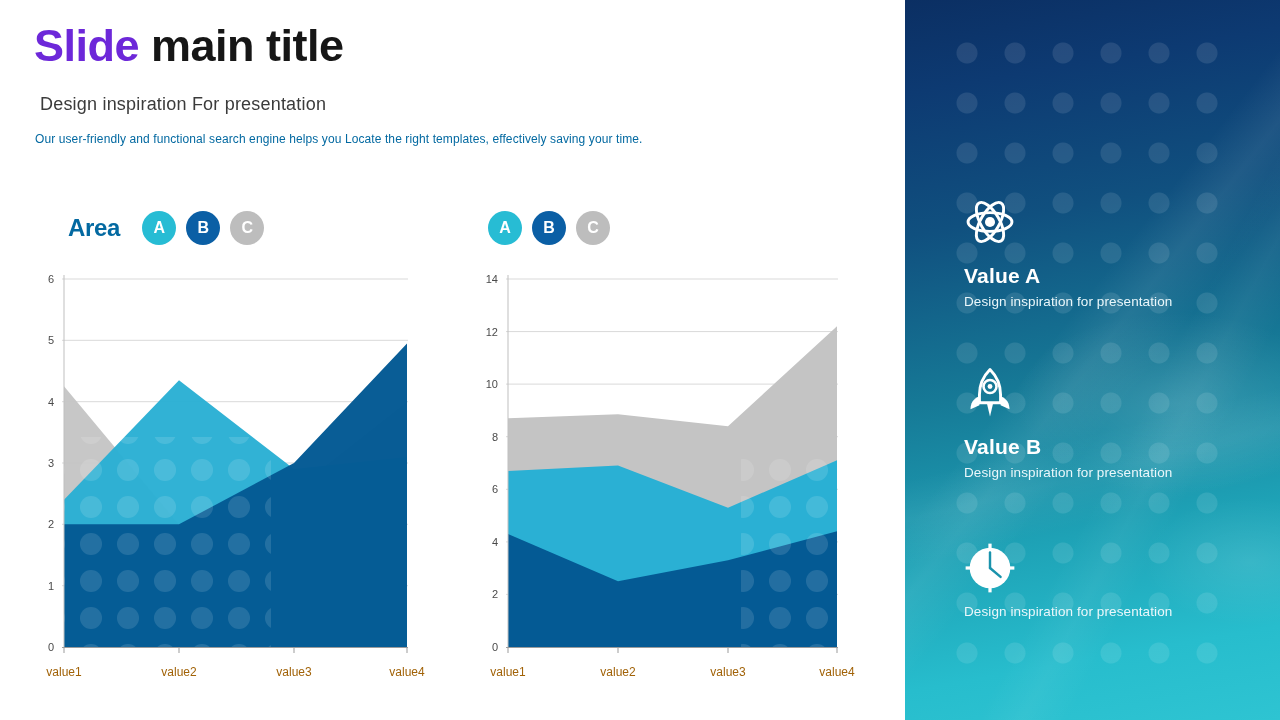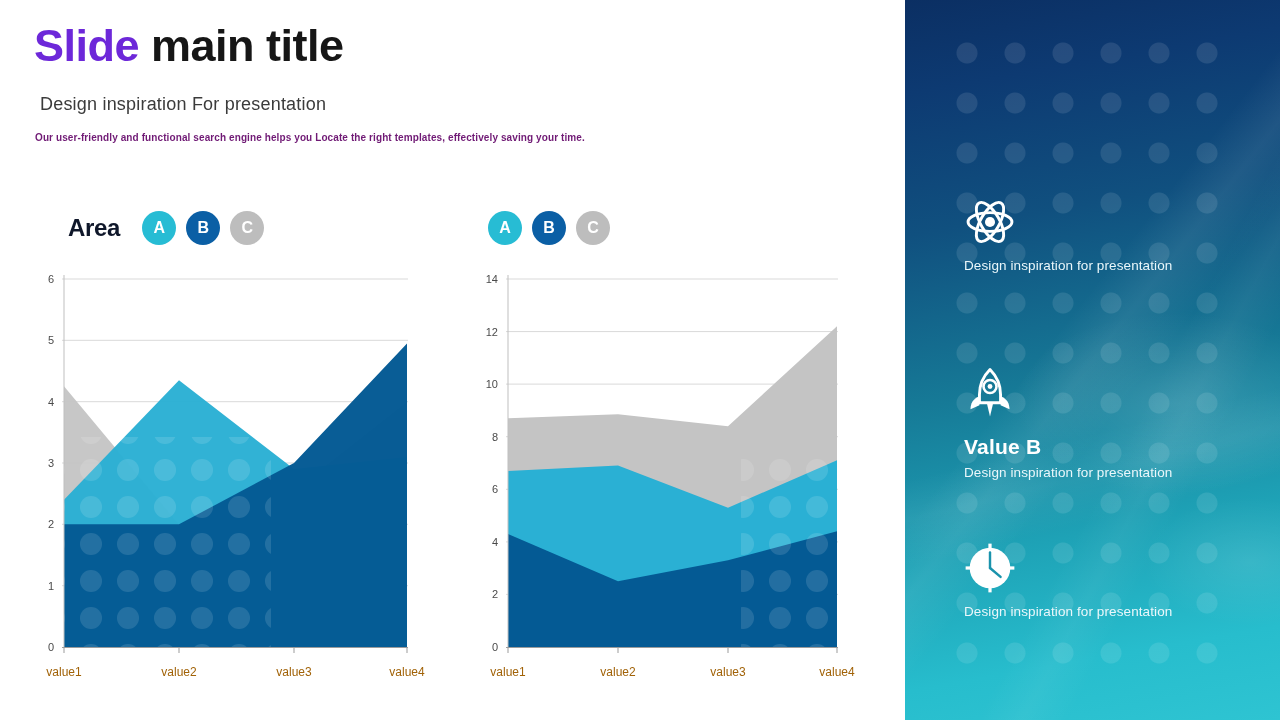--- a/index.html
+++ b/index.html
@@ -22,31 +22,31 @@
     line-height:1.05; color:#161616; white-space:nowrap;
   }
   .slide-title .accent { color:#6d28d9; }
 
   .subtitle {
     position:absolute; left:40px; top:94px;
     font-size:18px; color:#3b3b3b; font-weight:400; letter-spacing:.2px;
   }
   .lede {
     position:absolute; left:35px; top:132px;
-    font-size:10px; color:#701a75; letter-spacing:.1px;font-weight:bold;
+    font-size:12px; color:#0369a1; letter-spacing:.1px;
   }
 
   
   .chart-block { position:absolute; top:205px; }
   .chart-block.left  { left:36px;  width:420px; }
   .chart-block.right { left:466px; width:420px; }
 
   .chart-head { display:flex; align-items:center; height:46px; }
   .chart-title {
-    font-size:24px; font-weight:700; color:#0f172a; letter-spacing:-.3px;
+    font-size:24px; font-weight:700; color:#0369a1; letter-spacing:-.3px;
     white-space:nowrap;
   }
   .chart-block.left  .chart-title { margin-left:32px; }
   .chart-block.right .chart-title { margin-left:32px; }
   .legend { display:flex; align-items:center; gap:10px; margin-left:22px; }
   .legend-dot {
     width:34px; height:34px; border-radius:50%;
     display:flex; align-items:center; justify-content:center;
     color:#fff; font-size:16px; font-weight:700;
   }
@@ -279,20 +279,21 @@
 
     <div class="value-item i0">
       <svg class="value-icon" viewBox="0 0 64 64">
         <g fill="none" stroke="#ffffff" stroke-width="3.6">
           <ellipse cx="32" cy="32" rx="27" ry="11.5"></ellipse>
           <ellipse cx="32" cy="32" rx="27" ry="11.5" transform="rotate(60 32 32)"></ellipse>
           <ellipse cx="32" cy="32" rx="27" ry="11.5" transform="rotate(120 32 32)"></ellipse>
         </g>
         <circle cx="32" cy="32" r="6.2" fill="#ffffff"></circle>
       </svg>
+      <div class="value-name">Value A</div>
       <div class="value-desc">Design inspiration for presentation</div>
     </div>
 
     <div class="value-item i1">
       <svg class="value-icon" viewBox="0 0 64 64">
         <path d="M32 3 C41 12 45 24 45 34 L45 44 L19 44 L19 34 C19 24 23 12 32 3 Z" fill="none" stroke="#ffffff" stroke-width="3.6" stroke-linejoin="round"></path>
         <circle cx="32" cy="24" r="8" fill="none" stroke="#ffffff" stroke-width="3.2"></circle>
         <circle cx="32" cy="24" r="3" fill="#ffffff"></circle>
         <path d="M19 36 C11 39 8 45 8 52 L19 47 Z" fill="#ffffff"></path>
         <path d="M45 36 C53 39 56 45 56 52 L45 47 Z" fill="#ffffff"></path>

